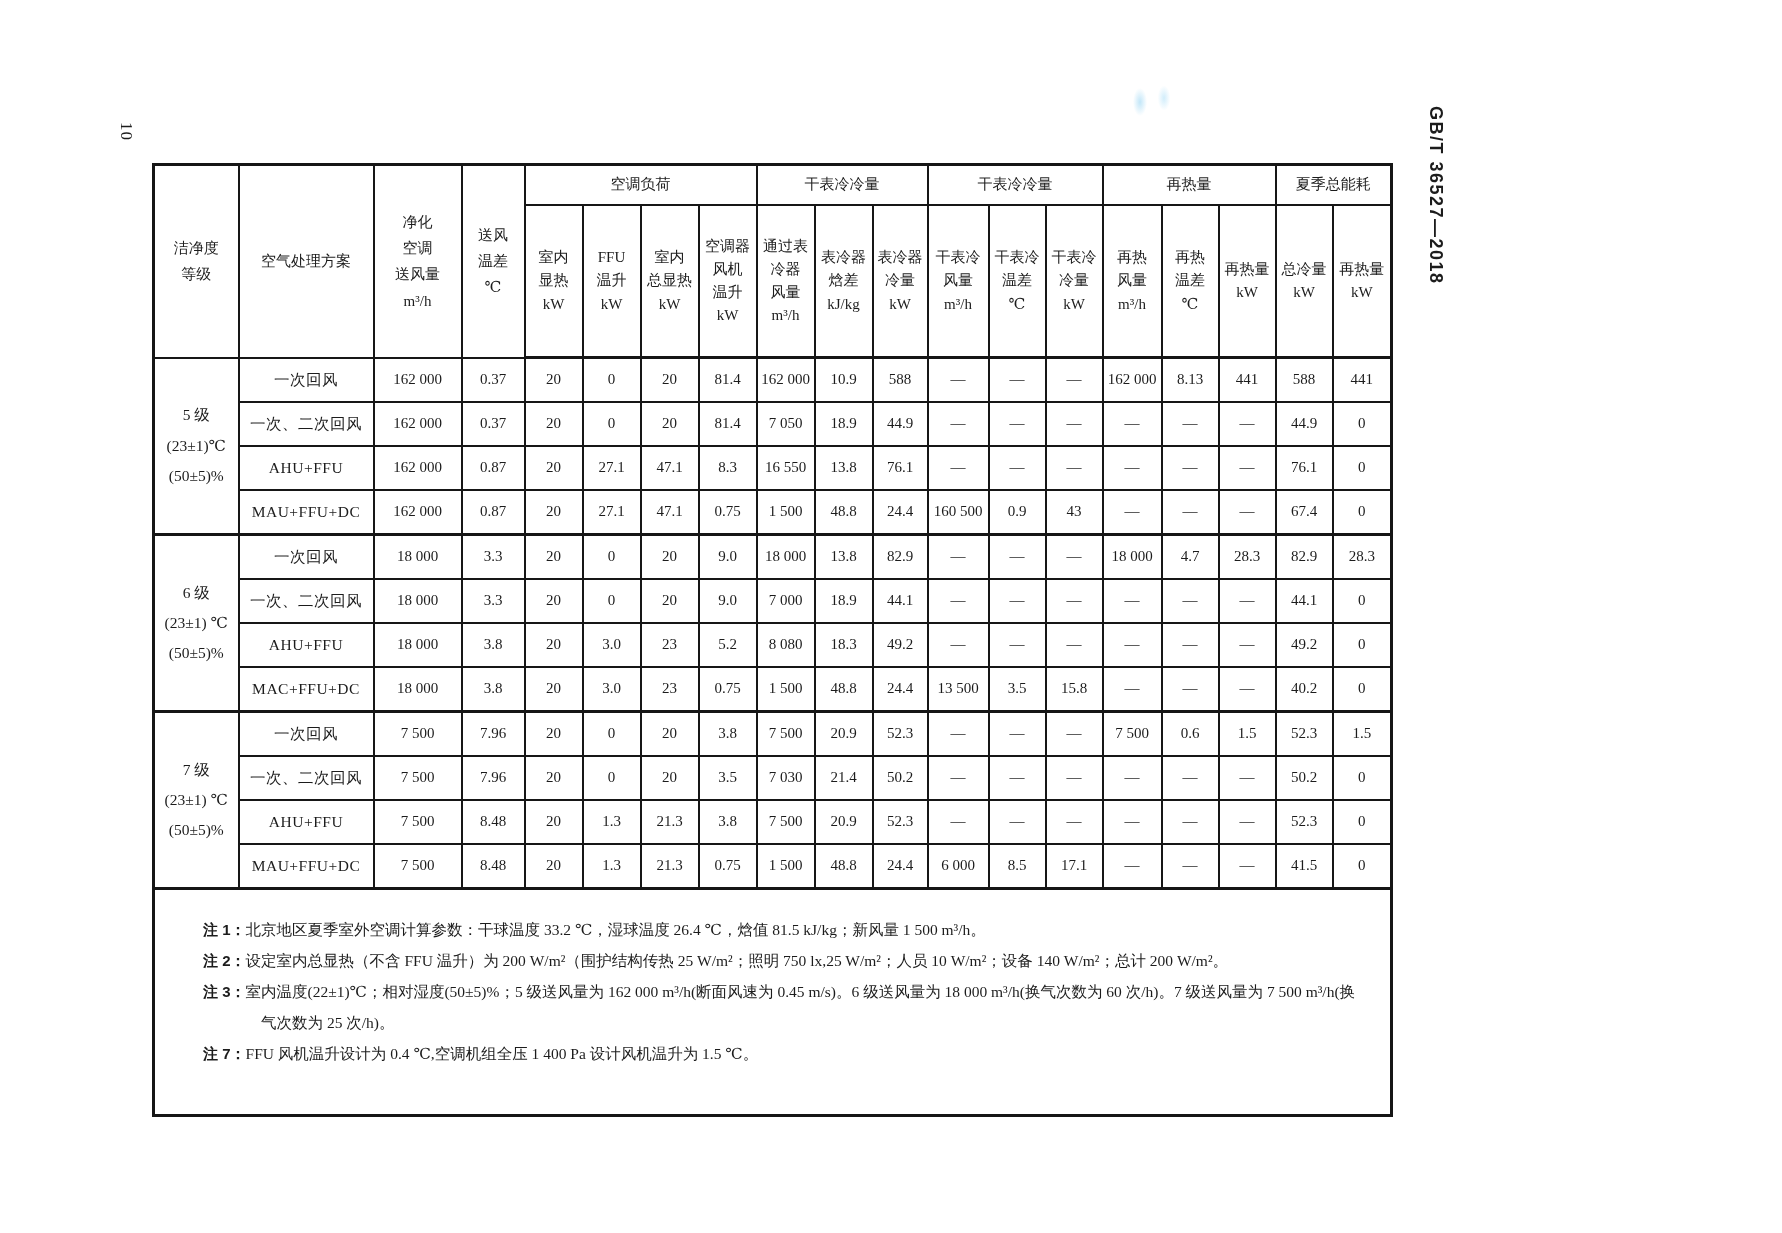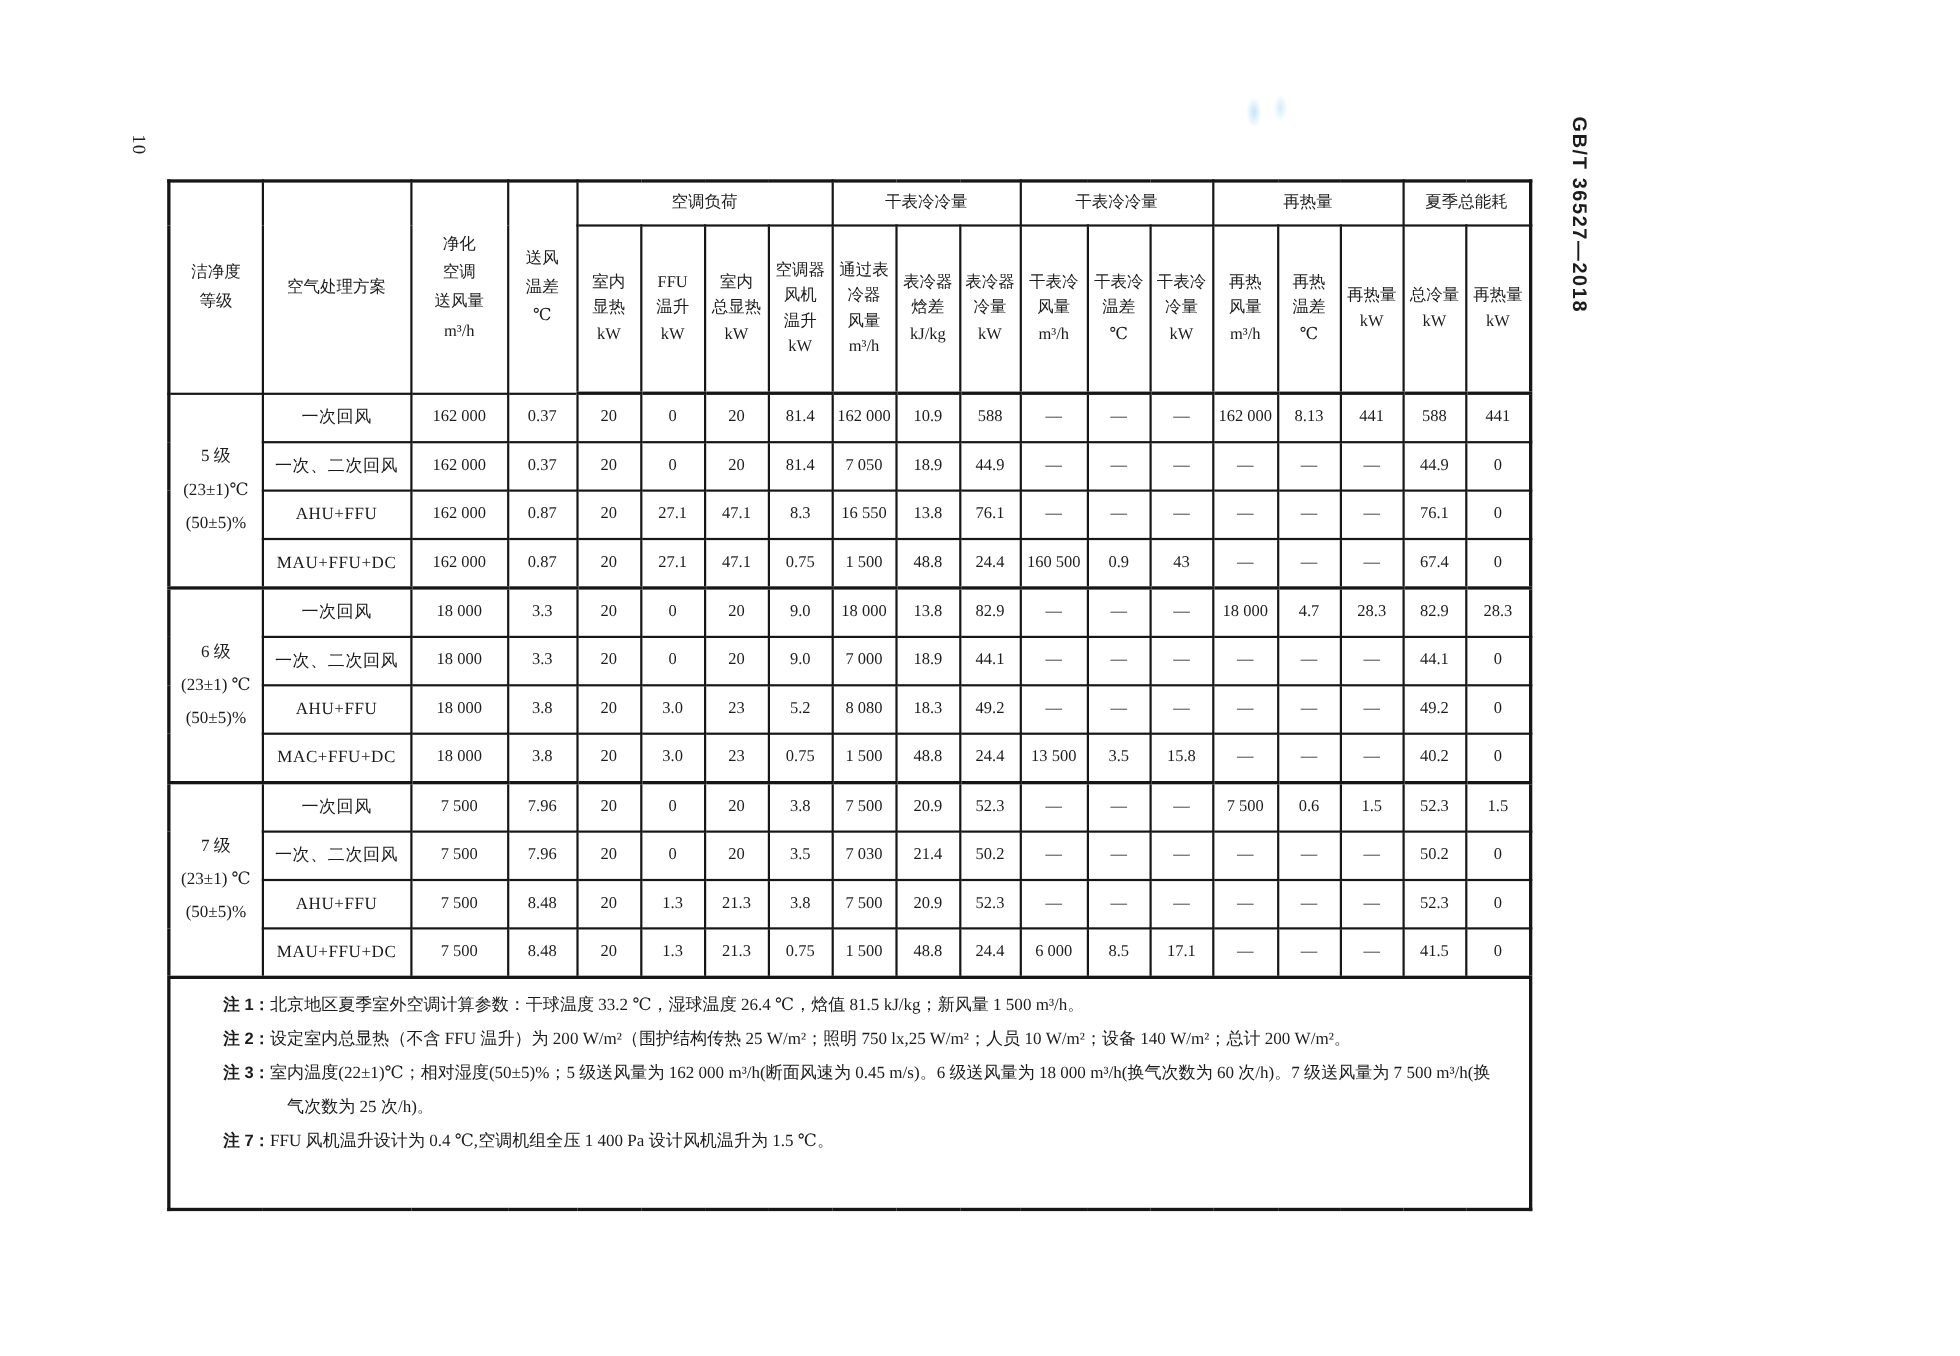--- a/index.html
+++ b/index.html
@@ -69,21 +69,21 @@
   tbody td.grp{
     white-space:pre-line; line-height:1.95; font-size:15.5px;
     border-bottom-width:3px;
   }
   tbody tr.group-start td{ border-top-width:3px; }
   tbody td.scheme{ font-size:15.5px; letter-spacing:.5px;margin-top:31px; }
 
   tr.notes-tr td{
     border-top-width:3px;
     height:200px; vertical-align:top; text-align:left;
-    padding:8px 28px 0 48px;
+    padding:24px 28px 0 48px;
   }
   .note{
     font-size:15.5px; line-height:31px;
     padding-left:58px; text-indent:-58px;
     margin:0;
   }
   .note .nlabel{
     font-weight:bold;
     font-family:"Liberation Sans","DejaVu Sans",sans-serif;
     font-size:15px;

